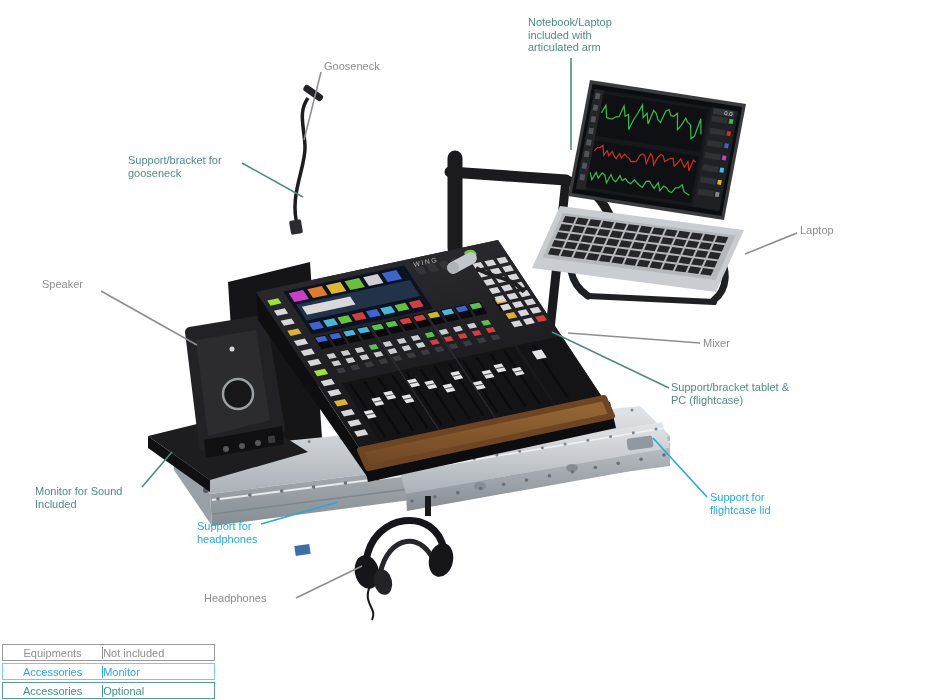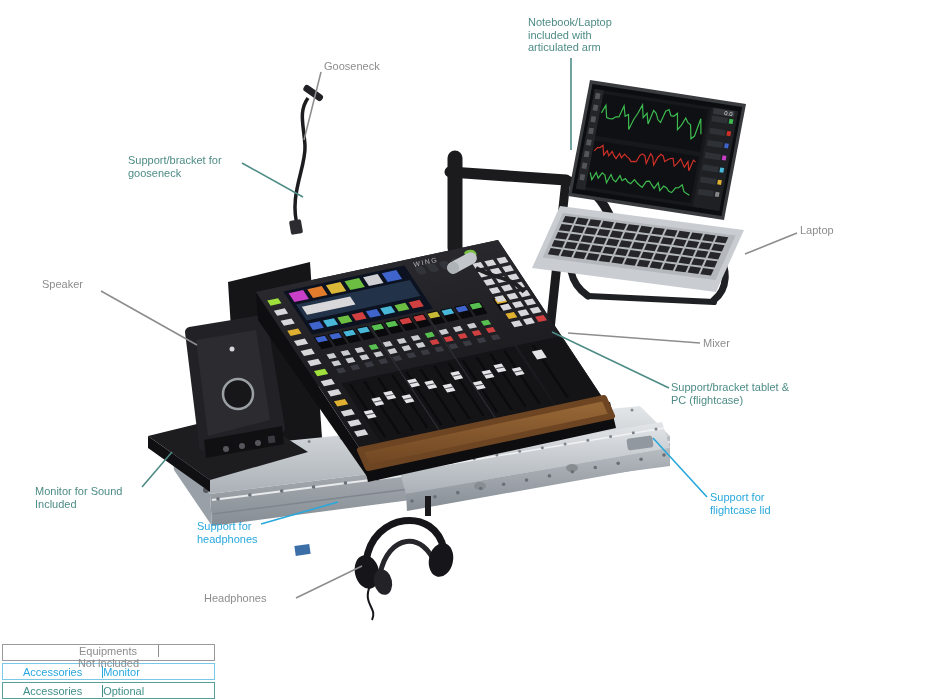--- a/index.html
+++ b/index.html
@@ -10,21 +10,21 @@
   .lbl.teal{color:var(--teal);}
   .lbl.cyan{color:var(--cyan);}
   .lbl.gray{color:var(--gray);}
   .ln{fill:none;stroke-width:1.6px;}
   .ln-teal{stroke:var(--teal);}
   .ln-cyan{stroke:var(--cyan);}
   .ln-gray{stroke:var(--gray);}
   .legend{position:absolute;left:2px;top:644px;width:213px;font-size:11px;}
   .legend .row{display:flex;height:15px;align-items:center;background:#fff;
                border:1px solid;margin-bottom:2px;}
-  .legend .row.gray{border-color:#9a9a9c;color:#8d8d8f;flex-direction:column;}
+  .legend .row.gray{border-color:#9a9a9c;color:#8d8d8f;}
   .legend .row.cyan{border-color:#7ac8e8;color:#29a8e0;}
   .legend .row.teal{border-color:#57a09a;color:#3f8f88;}
   .legend .c1{width:47%;text-align:center;border-right:1px solid;}
   .legend .c2{flex:1;text-align:left;}
   .brand-text{font-family:"Liberation Sans",sans-serif;font-size:7px;letter-spacing:1.5px;fill:#b8b8bc;}
   .meter-text{font-family:"Liberation Sans",sans-serif;font-size:6px;fill:#dddddd;}
 </style>
 </head>
 <body>
 

